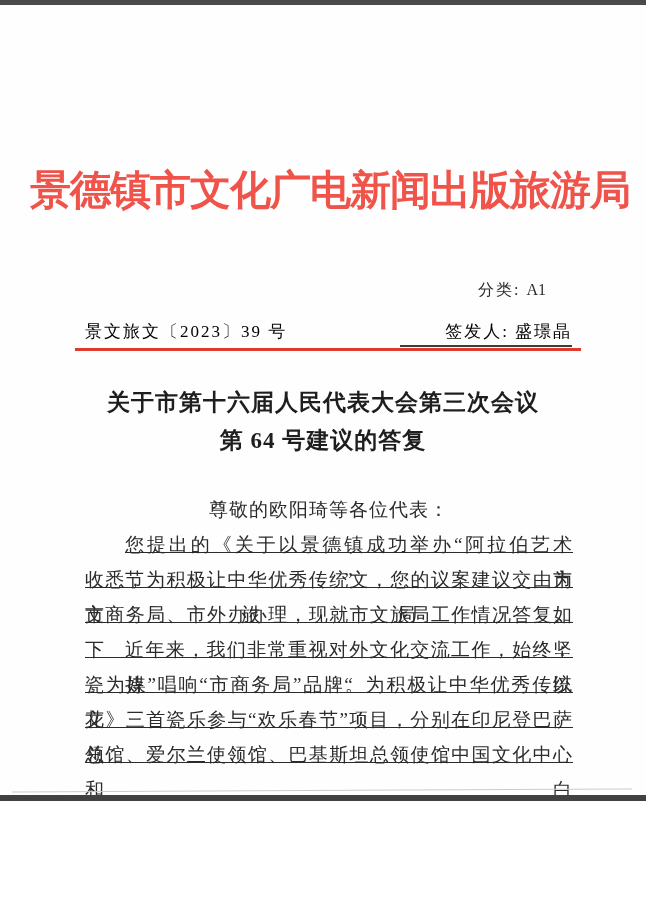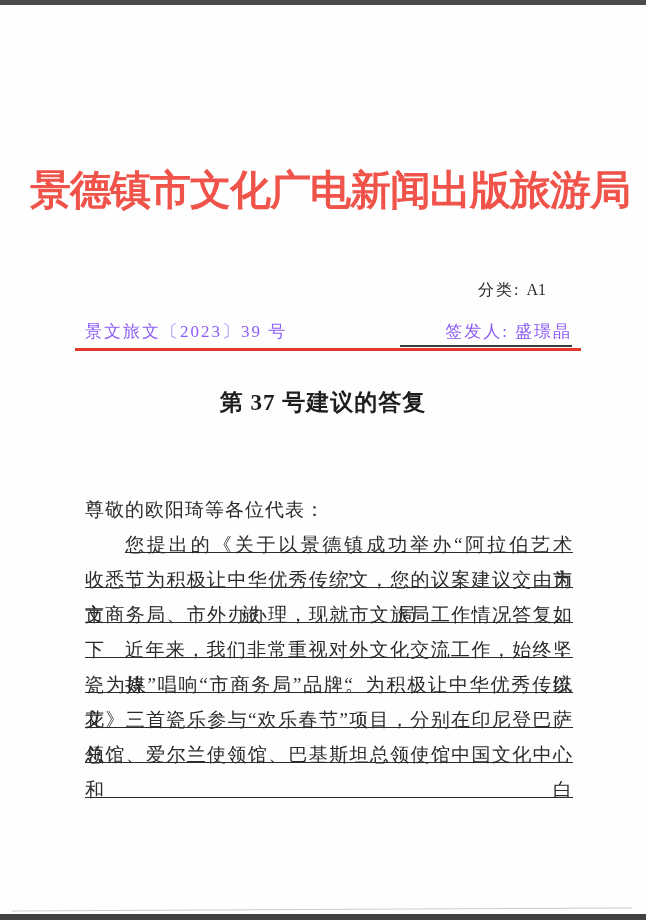--- a/index.html
+++ b/index.html
@@ -6,21 +6,21 @@
   html, body { width: 646px; height: 920px; }
   body {
     font-family: "Liberation Serif", "DejaVu Serif", serif;
     background: #ffffff;
     position: relative;
     overflow: hidden;
   }
   .scan-page {
     position: absolute;
     left: 0; top: 0;
-    width: 646px; height: 920px;
+    width: 646px; height: 801px;
     background: #fefefe;
   }
   .scan-top-edge {
     position: absolute;
     top: 0; left: 0; right: 0;
     height: 5px;
     background: #4b4b4e;
   }
   .scan-bottom-edge {
     position: absolute;
@@ -54,21 +54,21 @@
   }
   .classification .val { margin-left: 6px; letter-spacing: 0; }
   .docnum-row {
     position: absolute;
     top: 320px; left: 85px;
     width: 487px;
     display: flex;
     justify-content: space-between;
     align-items: baseline;
     font-size: 17px;
-    color: #8b5cf6;
+    color: #000000;
     letter-spacing: 2px;
   }
   .issuer-name { margin-left: 6px; font-family: Liberation Serif, serif; }
   .issuer-underline {
     position: absolute;
     top: 345px; left: 400px;
     width: 172px; height: 2px;
     background: #3c3c3c;
   }
   .red-rule {
@@ -92,20 +92,21 @@
     top: 492px; left: 85px;
     width: 488px;
     font-size: 19px;
     color: #2b2b2b;
     letter-spacing: 1px;
   }
   .line {
     height: 35px;
     line-height: 35px;
     white-space: nowrap;
+    text-align: center;
   }
   .j {
     white-space: normal;
     text-align: justify;
     text-align-last: justify;
     text-decoration: underline;
   }
   .indent { padding-left: 40px; }
 </style>
 </head>
@@ -125,21 +126,22 @@
     <span>景文旅文〔2023〕39 号</span>
     <span>
       <span>签发人:</span><span class="issuer-name">盛璟晶</span>
     </span>
   </div>
 
   <div class="issuer-underline"></div>
   <div class="red-rule"></div>
 
   <div class="doc-title">
-    <div>第 37 号建议的答复</div>
+    <div>关于市第十六届人民代表大会第三次会议</div>
+    <div>第 64 号建议的答复</div>
   </div>
 
   <div class="body-text">
     <div class="line">尊敬的欧阳琦等各位代表：</div>
     <div class="line j indent">您提出的《关于以景德镇成功举办“阿拉伯艺术节”为</div>
     <div class="line j">收悉，为积极让中华优秀传统文，您的议案建议交由市文旅局、</div>
     <div class="line j">市商务局、市外办办理，现就市文旅局工作情况答复如下：</div>
     <div class="line j indent">近年来，我们非常重视对外文化交流工作，始终坚持“以</div>
     <div class="line j">瓷为媒”唱响“市商务局”品牌。为积极让中华优秀传统文</div>
     <div class="line j">花》三首瓷乐参与“欢乐春节”项目，分别在印尼登巴萨总</div>

